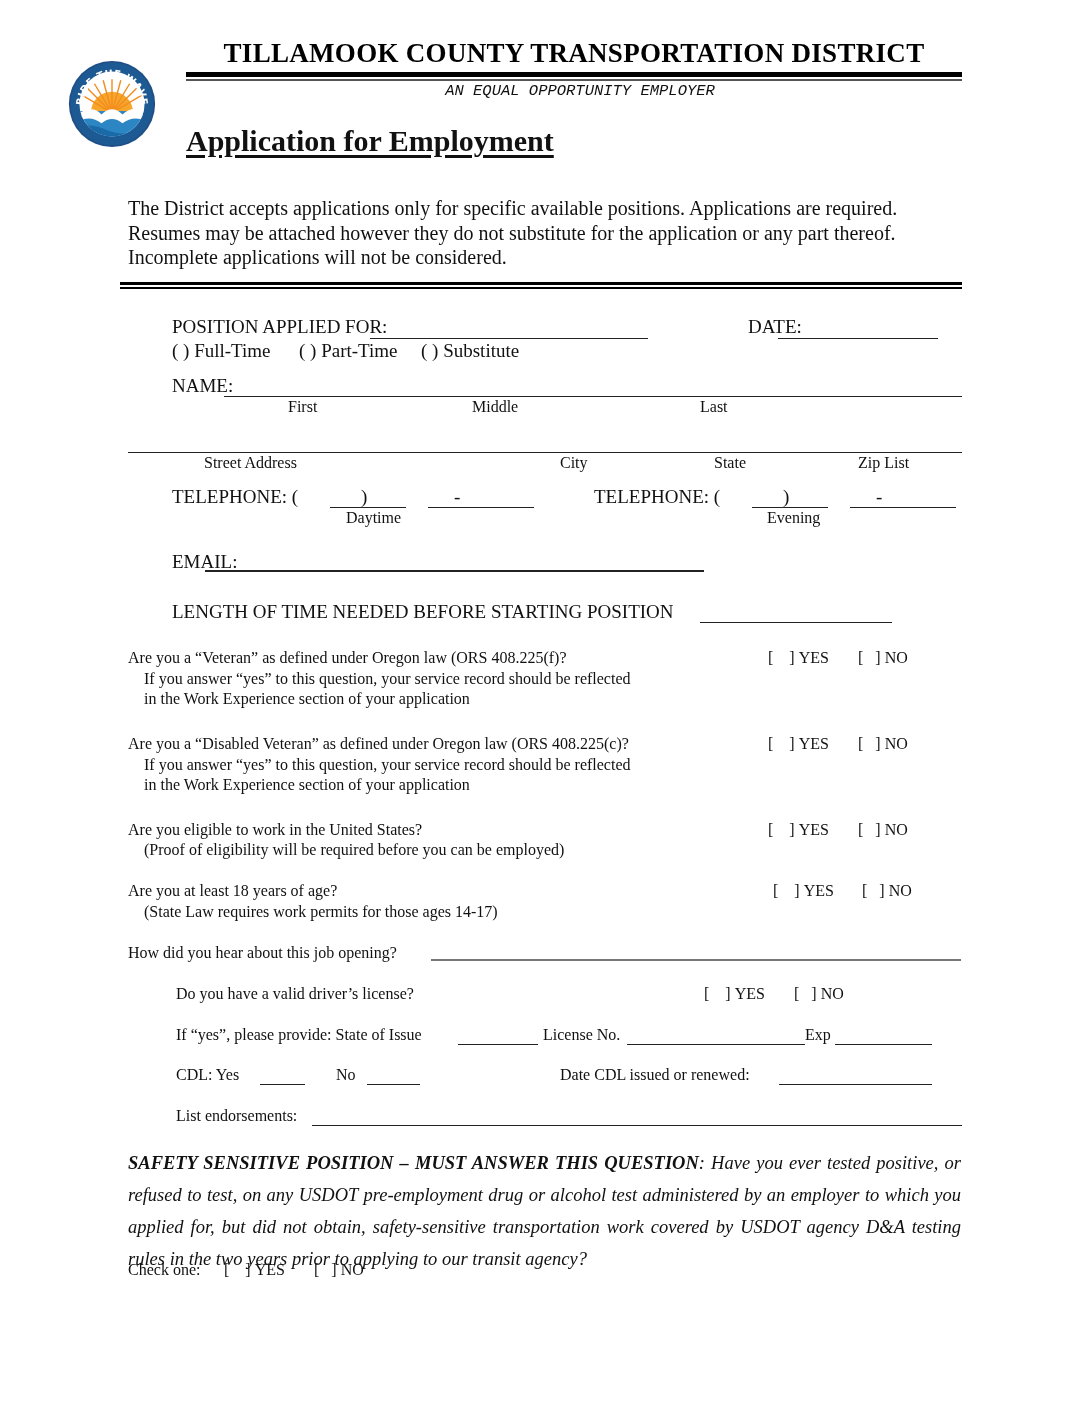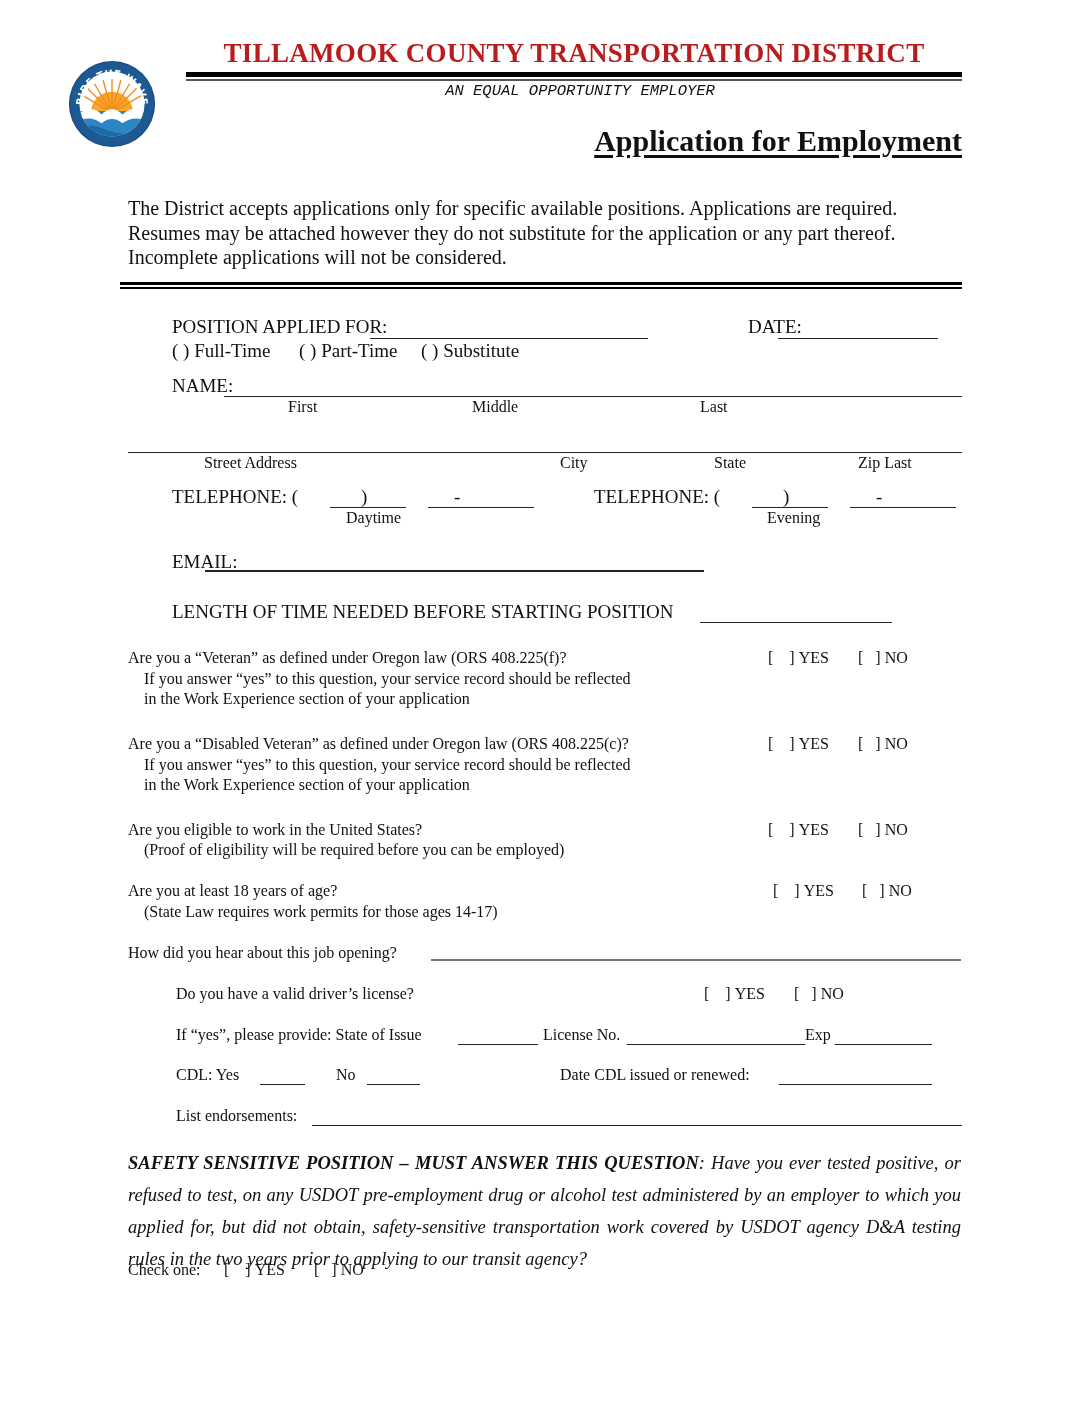--- a/index.html
+++ b/index.html
@@ -1,25 +1,25 @@
 <!DOCTYPE html>
 <html><head>
 <meta charset="utf-8">
 <style>
   html, body { margin:0; padding:0; background:#ffffff; }
   body { width:1088px; height:1408px; position:relative; overflow:hidden;
          font-family:"Liberation Serif", serif; color:#111; }
   .abs { position:absolute; white-space:nowrap; }
   .logo { position:absolute; left:68px; top:60px; width:88px; height:88px; }
   .org-title { left:186px; top:38px; width:776px; text-align:center; font-weight:bold;
-               font-size:27px; color:#b91c1c; letter-spacing:0.3px; }
+               font-size:27px; color:#000000; letter-spacing:0.3px; }
   .rule-thick { position:absolute; left:186px; top:72px; width:776px; height:5px; background:#000; }
   .rule-thin { position:absolute; left:186px; top:79px; width:776px; height:2px; background:#555; }
   .eoe { left:186px; top:82px; width:788px; text-align:center; font-style:italic; font-size:15.5px;font-family:Liberation Mono, monospace; }
-  .doc-title { left:186px; top:124px; width:776px; text-align:right; font-weight:bold; font-size:30px;
+  .doc-title { left:186px; top:124px; width:776px; text-align:left; font-weight:bold; font-size:30px;
                text-decoration:underline; text-underline-offset:4px; }
   .intro { left:128px; top:196px; width:840px; font-size:20px; line-height:24.5px; white-space:normal; }
   .drule1 { position:absolute; left:120px; top:282px; width:842px; height:3px; background:#000; }
   .drule2 { position:absolute; left:120px; top:287px; width:842px; height:1.5px; background:#000; }
   .f19 { font-size:19px;margin-left:44px; }
   .f16 { font-size:16px; }
   .sub { font-size:16px; }
   .line { position:absolute; border-bottom:1px solid #222; height:0; }
   .line2 { position:absolute; border-bottom:2px solid #222; height:0; }
   .line-gray { position:absolute; border-bottom:2px solid #777; height:0; }
@@ -84,21 +84,21 @@
 <div class="abs f19" style="left:128px;top:375px;">NAME:</div>
 <div class="line" style="left:224px;top:396px;width:738px;"></div>
 <div class="abs sub" style="left:288px;top:398px;">First</div>
 <div class="abs sub" style="left:472px;top:398px;">Middle</div>
 <div class="abs sub" style="left:700px;top:398px;">Last</div>
 
 <div class="line" style="left:128px;top:452px;width:834px;"></div>
 <div class="abs sub" style="left:204px;top:454px;">Street Address</div>
 <div class="abs sub" style="left:560px;top:454px;">City</div>
 <div class="abs sub" style="left:714px;top:454px;">State</div>
-<div class="abs sub" style="left:858px;top:454px;">Zip Last</div>
+<div class="abs sub" style="left:858px;top:454px;">Zip List</div>
 
 <div class="abs f19" style="left:128px;top:486px;">TELEPHONE: (</div>
 <div class="abs f19" style="left:317px;top:486px;">)</div>
 <div class="line" style="left:330px;top:507px;width:76px;"></div>
 <div class="abs f19" style="left:410px;top:486px;">-</div>
 <div class="line" style="left:428px;top:507px;width:106px;"></div>
 <div class="abs sub" style="left:346px;top:509px;">Daytime</div>
 
 <div class="abs f19" style="left:550px;top:486px;">TELEPHONE: (</div>
 <div class="abs f19" style="left:739px;top:486px;">)</div>

